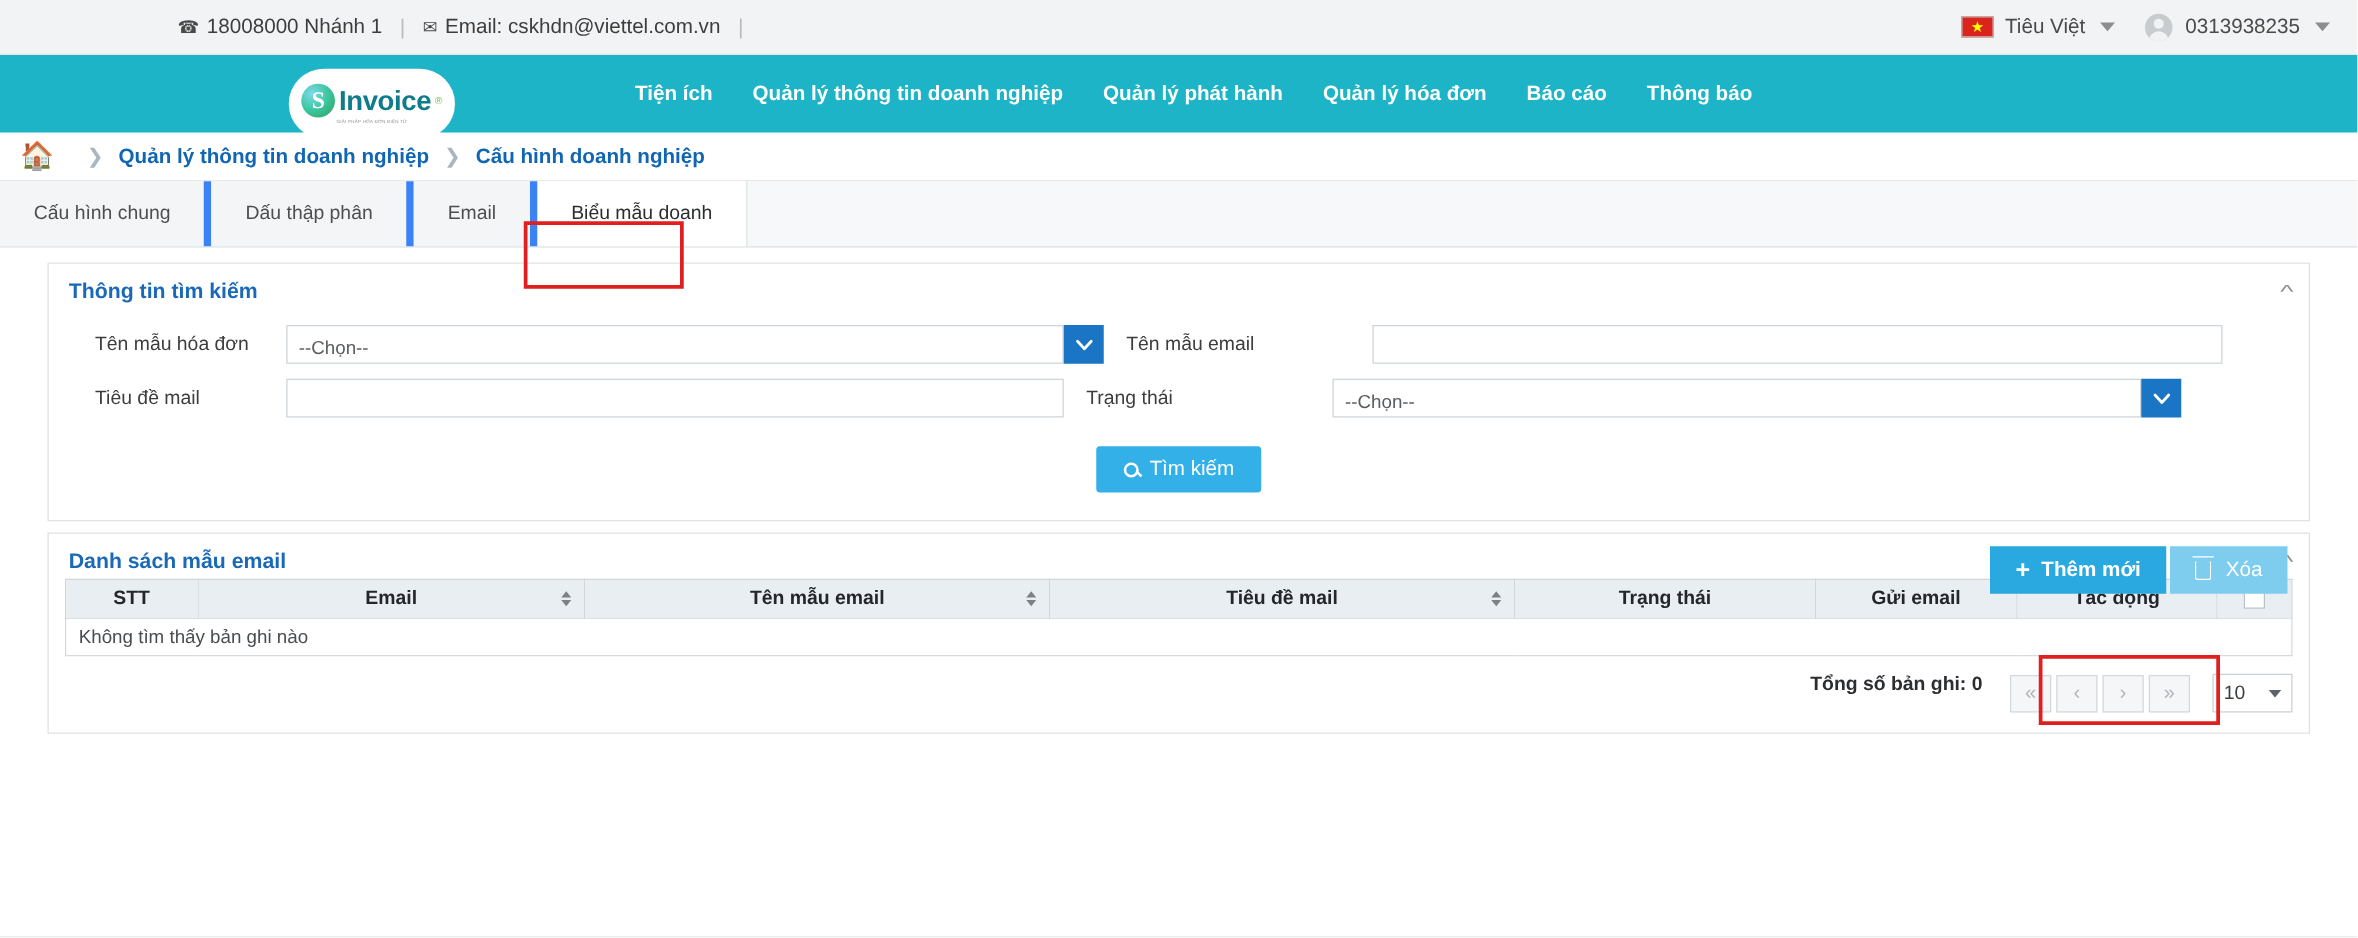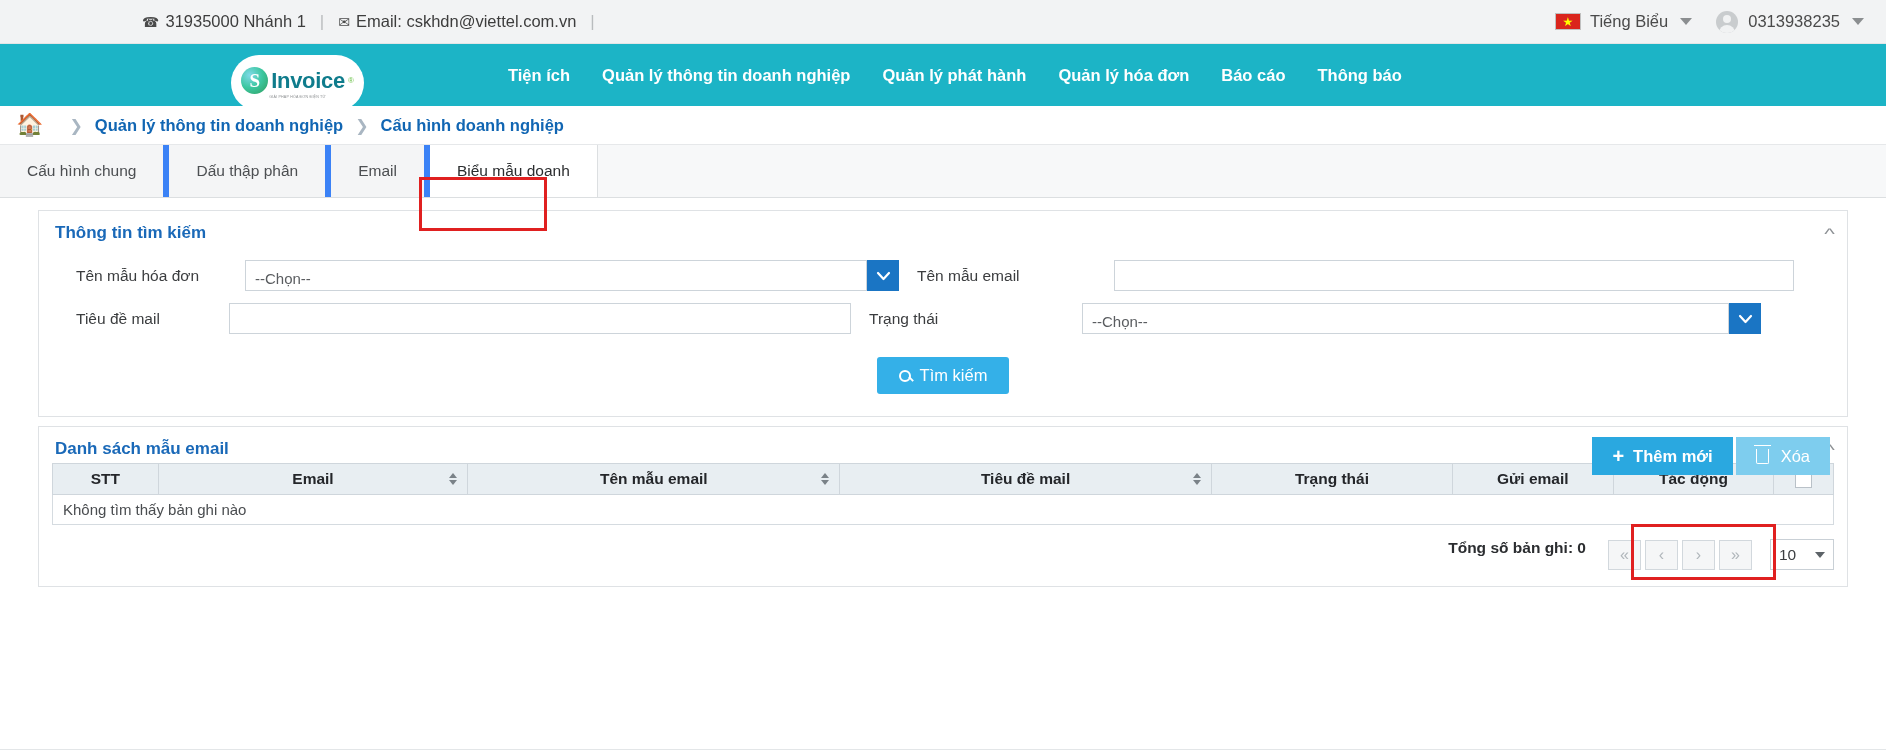--- a/index.html
+++ b/index.html
@@ -281,21 +281,20 @@
   .sel-box {
     height: 31px;
     border: 1px solid #cdd4da;
     background: #ffffff;
     font-size: 15px;
     color: #5a5d60;
     padding: 6px 9px 0 9px;
     display: flex;
     align-items: center;
     cursor: pointer;
-    margin-left: 16px;
   }
   .sel-arrow {
     width: 32px; height: 31px;
     background: #1a75c4;
     display: flex; align-items: center; justify-content: center;
     cursor: pointer;
   }
   .sel-arrow svg { display:block; }
 
   .w-left-ctl { width: 622px; }
@@ -488,35 +487,35 @@
 </style>
 </head>
 <body>
 
 <div id="app">
 
   <div class="topbar">
     <div class="topbar-left">
       <span class="tb-item">
         <span class="tb-icon">☎</span>
-        <span>31935000 Nhánh 1</span>
+        <span>18008000 Nhánh 1</span>
       </span>
       <span class="tb-sep">|</span>
       <span class="tb-item">
         <span class="tb-icon">✉</span>
         <span>Email: cskhdn@viettel.com.vn</span>
       </span>
       <span class="tb-sep">|</span>
     </div>
 
     <div class="topbar-right">
       <span class="flag">
           <span class="star">★</span>
         </span>
-      <span>Tiếng Biểu</span>
+      <span>Tiêu Việt</span>
       <span class="caret-down"></span>
       <span class="avatar"></span>
       <span>0313938235</span>
       <span class="caret-down"></span>
     </div>
   </div>
 
   <div class="navbar">
     <div class="logo-pill">
       <div>

